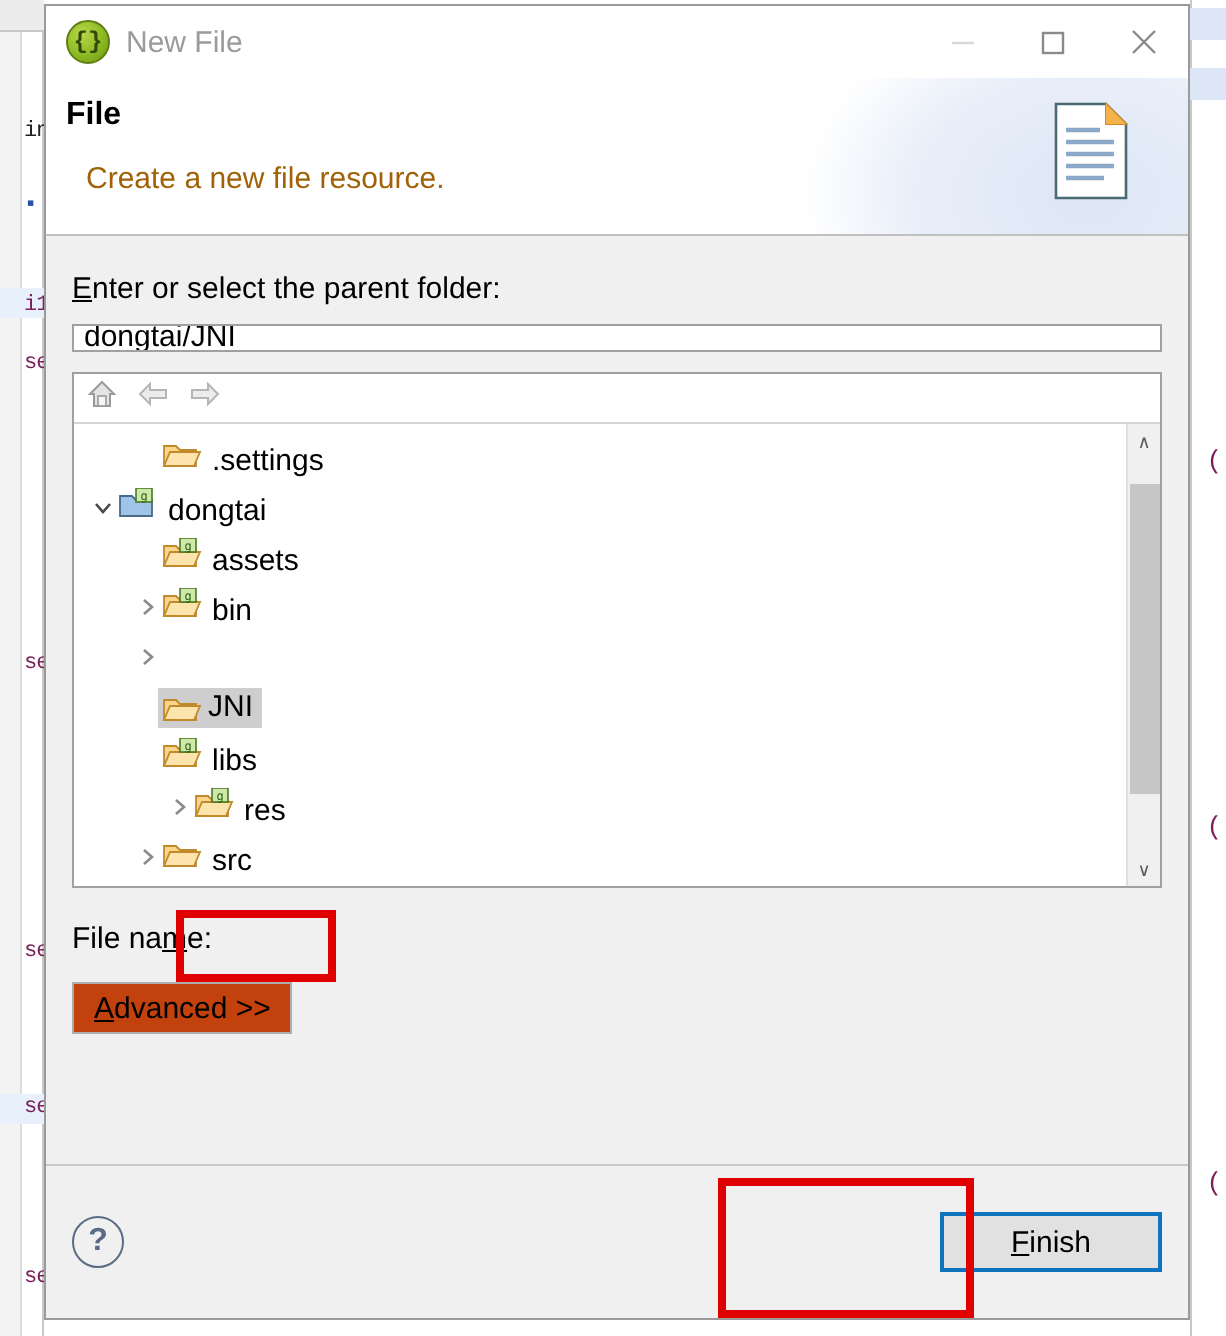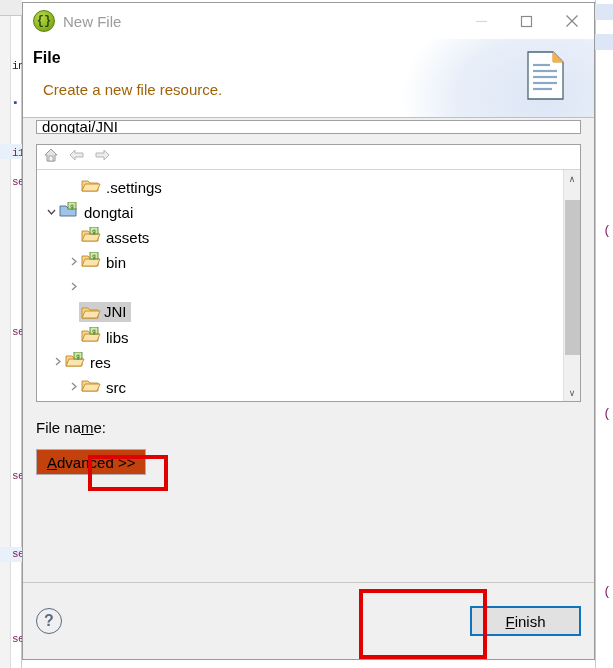--- a/index.html
+++ b/index.html
@@ -438,20 +438,21 @@
           <line x1="7" y1="26" x2="31" y2="26"></line>
           <line x1="7" y1="32" x2="31" y2="32"></line>
           <line x1="7" y1="38" x2="26" y2="38"></line>
         </g>
       </svg>
     </div>
   </div>
 
   <div class="dlg-body">
 
+    <div class="field-label"><span class="mn">E</span><span>nter or select the parent folder:</span></div>
 
     <input class="text-input" type="text" value="dongtai/JNI" style="">
 
     
     <div class="tree-wrap">
       <div class="tree-toolbar">
         <span>
           <svg width="16" height="16" viewBox="0 0 16 16">
             <path d="M8,2 L14,8 H12 V14 H4 V8 H2 Z" fill="#e4e4e4" stroke="#9a9a9a" stroke-width="1"></path>
             <rect x="6" y="9" width="4" height="5" fill="#f5f5f5" stroke="#9a9a9a" stroke-width="0.8"></rect>
@@ -531,21 +532,21 @@
             </div>
             <div class="tree-row" style="padding-left: 28px;">
               <span class="twisty"></span>
               <span class="row-label-box"><span class="folder-ico"><svg width="20" height="16" viewBox="0 0 20 16">
                     <path d="M1,4 H7 L9,6 H17 V14 H1 Z" fill="#fbd38a" stroke="#c08a2a" stroke-width="0.9"></path>
                     <path d="M1,14 L4,7 H19 L16,14 Z" fill="#fde3ac" stroke="#c08a2a" stroke-width="0.9"></path>
                     <rect x="9" y="0" width="8" height="7" fill="#cde8a8" stroke="#4a7a20" stroke-width="0.8"></rect>
                     <text x="13" y="6" font-size="6" text-anchor="middle" fill="#2a5a10" font-family="monospace">g</text>
                   </svg></span><span class="row-label">libs</span></span>
             </div>
-            <div class="tree-row" style="padding-left: 12px; text-align: right;">
+            <div class="tree-row" style="padding-left: 44px; text-align: right;">
               <span class="twisty">
                 <svg width="11" height="11" viewBox="0 0 11 11">
                   <path d="M4,2 L8,5.5 L4,9" fill="none" stroke="#8a8a8a" stroke-width="1.3"></path>
                 </svg>
               </span>
               <span class="row-label-box"><span class="folder-ico"><svg width="20" height="16" viewBox="0 0 20 16">
                     <path d="M1,4 H7 L9,6 H17 V14 H1 Z" fill="#fbd38a" stroke="#c08a2a" stroke-width="0.9"></path>
                     <path d="M1,14 L4,7 H19 L16,14 Z" fill="#fde3ac" stroke="#c08a2a" stroke-width="0.9"></path>
                     <rect x="9" y="0" width="8" height="7" fill="#cde8a8" stroke="#4a7a20" stroke-width="0.8"></rect>
                     <text x="13" y="6" font-size="6" text-anchor="middle" fill="#2a5a10" font-family="monospace">g</text>

